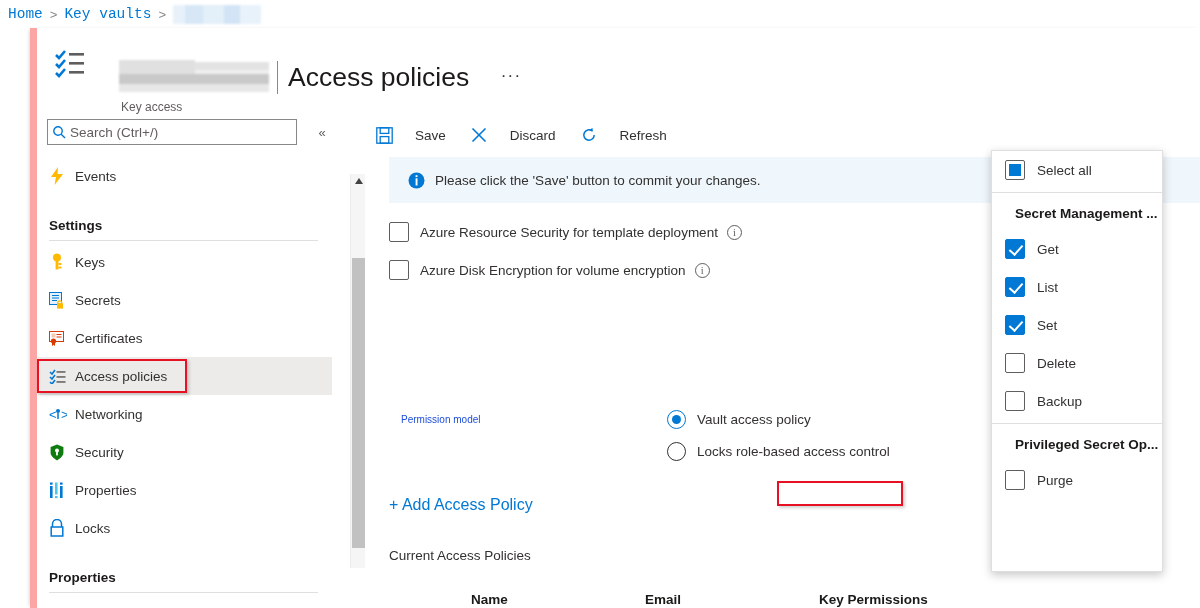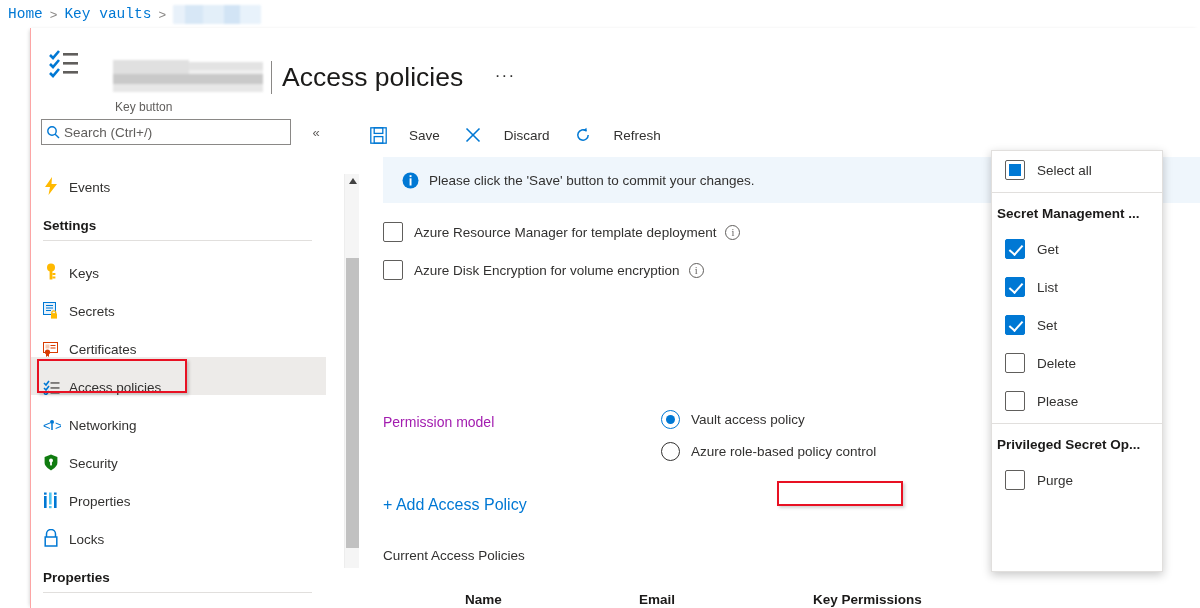--- a/index.html
+++ b/index.html
@@ -26,21 +26,21 @@
     width:88px; height:19px; background:#ddeaf7; border-radius:1px;
     background-image:linear-gradient(90deg,#e8f1fa 0 14%,#d7e7f6 14% 34%,#e3eff9 34% 58%,#d2e4f5 58% 76%,#e8f2fb 76% 100%);
     filter:blur(1.1px);
   }
 
   
   #blade {
     position:absolute; left:30px; top:28px; width:1170px; height:580px;
     background:#ffffff;
     box-shadow:-2px 0 4px -2px rgba(0,0,0,.22);
-    border-left:1px solid #fca5a5;
+    border-left:7px solid #fca5a5;
   }
 
   
   #title-row {
     position:absolute; left:0; top:0; width:100%; height:70px;
   }
   #vault-icon {
     position:absolute; left:10px; top:14px; width:44px; height:44px;
   }
   #title-redacted {
@@ -87,21 +87,21 @@
   }
   #search-input::placeholder { color:#605e5c; }
   #collapse-btn {
     position:absolute; left:275px; top:8px; width:20px; height:20px;
     color:#605e5c; font-size:13px; display:flex; align-items:center; justify-content:center;
     cursor:pointer;
   }
 
   .nav-list { position:absolute; left:0; top:43px; width:295px; }
   .nav-item {
-    height:38px; display:flex; align-items:flex-end; padding-left:12px; cursor:pointer;
+    height:38px; display:flex; align-items:center; padding-left:12px; cursor:pointer;
     position:relative;
   }
   .nav-item .nav-ico {
     width:26px; min-width:26px; display:flex; align-items:center; justify-content:flex-start;
   }
   .nav-item .nav-label { font-size:13.5px; color:#323130; white-space:nowrap; }
   .nav-item.selected { background:#edebe9; }
   .nav-group {
     height:40px; display:flex; align-items:flex-end; padding:0 14px 2px 12px;
     font-size:13.5px; font-weight:700; color:#1b1a19;
@@ -153,21 +153,21 @@
     width:20px; height:20px; border:1px solid #605e5c; background:#fff; border-radius:2px;
     margin-right:11px; cursor:pointer; flex:0 0 auto;
   }
   .chk-row .chk-lbl { font-size:13.5px; color:#323130; white-space:nowrap; }
   .info-circle {
     width:15px; height:15px; border-radius:50%; border:1px solid #605e5c; color:#605e5c;
     font-size:10.5px; line-height:13px; text-align:center; margin-left:9px; font-family:"Liberation Serif",serif;
     cursor:pointer; flex:0 0 auto;
   }
 
-  #perm-model-label { position:absolute; left:24px; top:300px; font-size:14px; color:#a21caf; }
+  #perm-model-label { position:absolute; left:36px; top:300px; font-size:10px; color:#1d4ed8; }
   .radio-row { position:absolute; left:302px; display:flex; align-items:center; }
   .radio {
     width:19px; height:19px; border-radius:50%; border:1px solid #323130; background:#fff;
     margin-right:11px; position:relative; cursor:pointer; flex:0 0 auto;
   }
   .radio.on { border:1px solid #0078d4; }
   .radio.on::after {
     content:""; position:absolute; left:4px; top:4px; width:9px; height:9px; border-radius:50%;
     background:#0078d4;
   }
@@ -203,21 +203,21 @@
   .fl-cb.checked { background:#0078d4; border-color:#0078d4; }
   .fl-cb.checked::after {
     content:""; position:absolute; left:6px; top:2px; width:6px; height:11px;
     border:solid #fff; border-width:0 2px 2px 0; transform:rotate(42deg);
   }
   .fl-cb.indeterminate::after {
     content:""; position:absolute; left:3px; top:3px; width:12px; height:12px; background:#0078d4;
   }
   .fl-sep { height:1px; background:#e1dfdd; margin:3px 0; }
   .fl-group {
-    height:34px; display:flex; align-items:center; padding-left:5px;
+    height:34px; display:flex; align-items:center; padding-left:23px;
     font-size:13.5px; font-weight:700; color:#1b1a19; white-space:nowrap; overflow:hidden;
   }
 </style>
 </head>
 <body>
 
 <div id="breadcrumb">
   <span class="crumb">Home</span>
   <span class="sep">&gt;</span>
   <span class="crumb">Key vaults</span>
@@ -234,21 +234,21 @@
         <rect x="22" y="11" width="15" height="2.6" fill="#605e5c"></rect>
         <polyline points="9,22 12,25 18,18" fill="none" stroke="#0078d4" stroke-width="2.6"></polyline>
         <rect x="22" y="20" width="15" height="2.6" fill="#605e5c"></rect>
         <polyline points="9,31 12,34 18,27" fill="none" stroke="#0078d4" stroke-width="2.6"></polyline>
         <rect x="22" y="29" width="15" height="2.6" fill="#605e5c"></rect>
       </svg>
     </span>
     <span id="title-redacted"></span>
     <span id="title-divider"></span>
     <span id="page-title">Access policies</span>
-    <span id="subtitle">Key button</span>
+    <span id="subtitle">Key access</span>
     <span id="more-menu">···</span>
   </div>
 
   <div id="leftnav">
 
     <div id="search-wrap">
       <span class="mag">
         <svg width="14" height="14" viewBox="0 0 14 14">
           <circle cx="6" cy="6" r="4.2" fill="none" stroke="#0078d4" stroke-width="1.4"></circle>
           <line x1="9.2" y1="9.2" x2="13" y2="13" stroke="#0078d4" stroke-width="1.4"></line>
@@ -432,39 +432,39 @@
           <circle cx="8.5" cy="8.5" r="8" fill="#0078d4"></circle>
           <rect x="7.6" y="3.2" width="1.9" height="1.9" fill="#fff"></rect>
           <rect x="7.6" y="6.3" width="1.9" height="7.2" fill="#fff"></rect>
         </svg>
       </span>
       <span class="info-text">Please click the 'Save' button to commit your changes.</span>
     </div>
 
     <div class="chk-row" style="top:108px">
       <span class="chkbox"></span>
-      <span class="chk-lbl">Azure Resource Manager for template deployment</span>
+      <span class="chk-lbl">Azure Resource Security for template deployment</span>
       <span class="info-circle">i</span>
     </div>
 
     <div class="chk-row" style="top:146px">
       <span class="chkbox"></span>
       <span class="chk-lbl">Azure Disk Encryption for volume encryption</span>
       <span class="info-circle">i</span>
     </div>
 
     <div id="perm-model-label">Permission model</div>
 
     <div class="radio-row" style="top:296px">
       <span class="radio on"></span>
       <span class="radio-lbl">Vault access policy</span>
     </div>
     <div class="radio-row" style="top:328px">
       <span class="radio"></span>
-      <span class="radio-lbl">Azure role-based policy control</span>
+      <span class="radio-lbl">Locks role-based access control</span>
     </div>
 
     <div id="add-policy">+ Add Access Policy</div>
 
     <div id="current-title">Current Access Policies</div>
 
     <div id="tbl">
       <div id="tbl-head">
         <span class="th" id="th-name">Name</span>
         <span class="th" id="th-email">Email</span>
@@ -499,21 +499,21 @@
   <div class="fl-item">
     <span class="fl-cb checked"></span>
     <span class="fl-lbl">Set</span>
   </div>
   <div class="fl-item">
     <span class="fl-cb"></span>
     <span class="fl-lbl">Delete</span>
   </div>
   <div class="fl-item">
     <span class="fl-cb"></span>
-    <span class="fl-lbl">Please</span>
+    <span class="fl-lbl">Backup</span>
   </div>
 
   <div class="fl-sep"></div>
   <div class="fl-group">
     <span>Privileged Secret Op...</span>
   </div>
   <div class="fl-item">
     <span class="fl-cb"></span>
     <span class="fl-lbl">Purge</span>
   </div>

